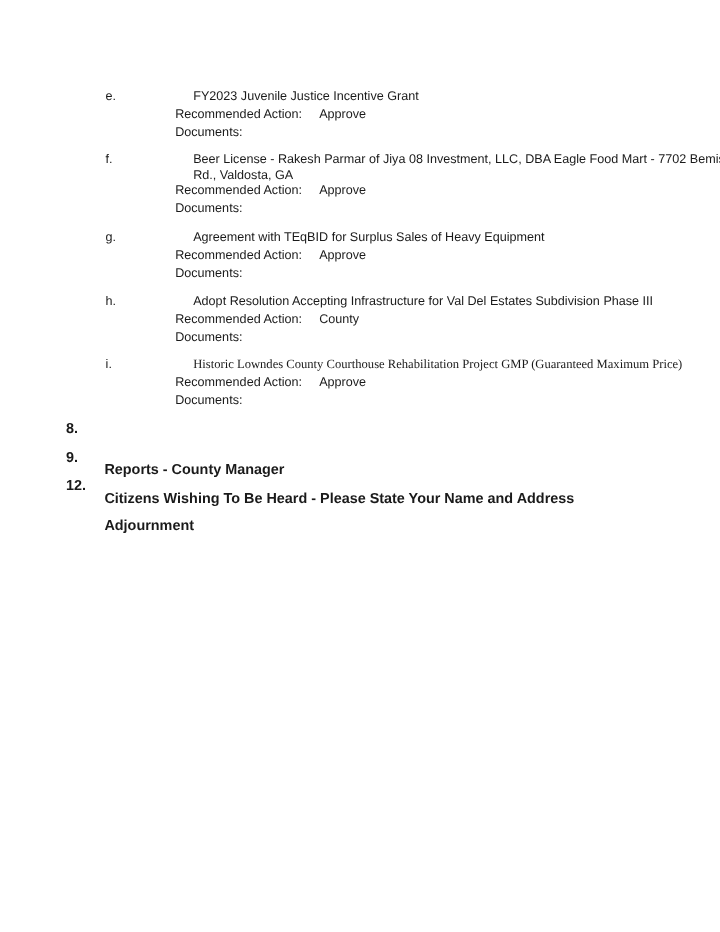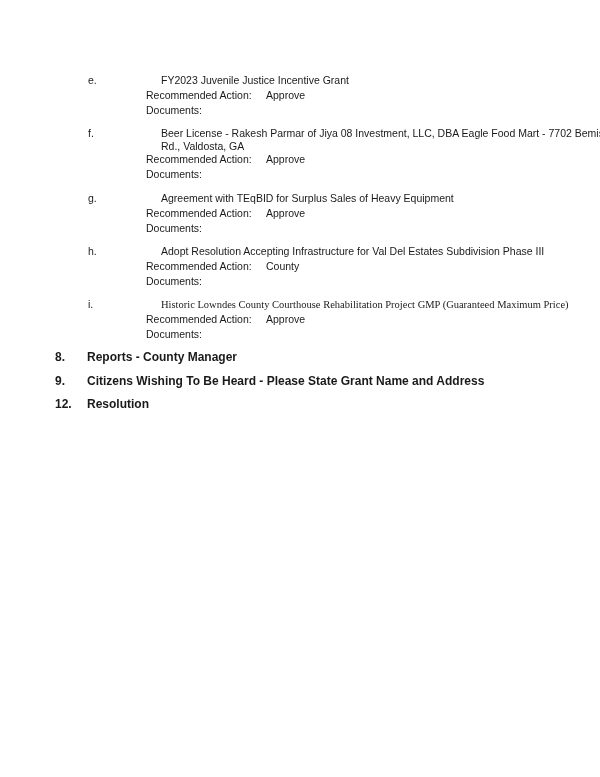--- a/index.html
+++ b/index.html
@@ -5,21 +5,21 @@
     html, body { margin: 0; padding: 0; background: #ffffff; }
     body { width: 600px; height: 777px; position: relative; overflow: hidden;
            font-family: "Liberation Sans", sans-serif; color: #1a1a1a; }
     .sub { position: absolute; left: 0; width: 600px; }
     .sub .letter { position: absolute; left: 88px; font-size: 10.5px; }
     .sub .title { position: absolute; left: 113px; width: 470px; font-size: 10.5px; line-height: 13px; padding-left: 48px; }
     .sub .row { position: absolute; left: 134px; font-size: 10.5px; margin-left: 12px; }
     .sub .row .val { position: absolute; left: 120px; white-space: nowrap; }
     .main { position: absolute; left: 0; width: 600px; font-weight: bold; font-size: 12px; }
     .main .num { position: absolute; left: 55px; }
-    .main .text { position: absolute; left: 87px; white-space: nowrap; }
+    .main .text { position: absolute; left: 87px; white-space: nowrap; margin-top: 34px; }
   </style>
 </head>
 <body>
 
 <div class="sub" style="top:74px;">
   <span class="letter">e.</span>
   <div class="title">FY2023 Juvenile Justice Incentive Grant</div>
   <div class="row" style="top:15px;">
     <span>Recommended Action:</span>
     <span class="val">Approve</span>
@@ -66,18 +66,18 @@
   </div>
   <div class="row" style="top:30px;">Documents:</div>
 </div>
 
 <div class="main" style="top:350px;">
   <span class="num">8.</span>
   <span class="text">Reports - County Manager</span>
 </div>
 <div class="main" style="top:374px;">
   <span class="num">9.</span>
-  <span class="text">Citizens Wishing To Be Heard - Please State Grant Name and Address</span>
+  <span class="text">Citizens Wishing To Be Heard - Please State Your Name and Address</span>
 </div>
 <div class="main" style="top:397px;">
   <span class="num">12.</span>
-  <span class="text">Resolution</span>
+  <span class="text">Adjournment</span>
 </div>
 
 </body></html>

